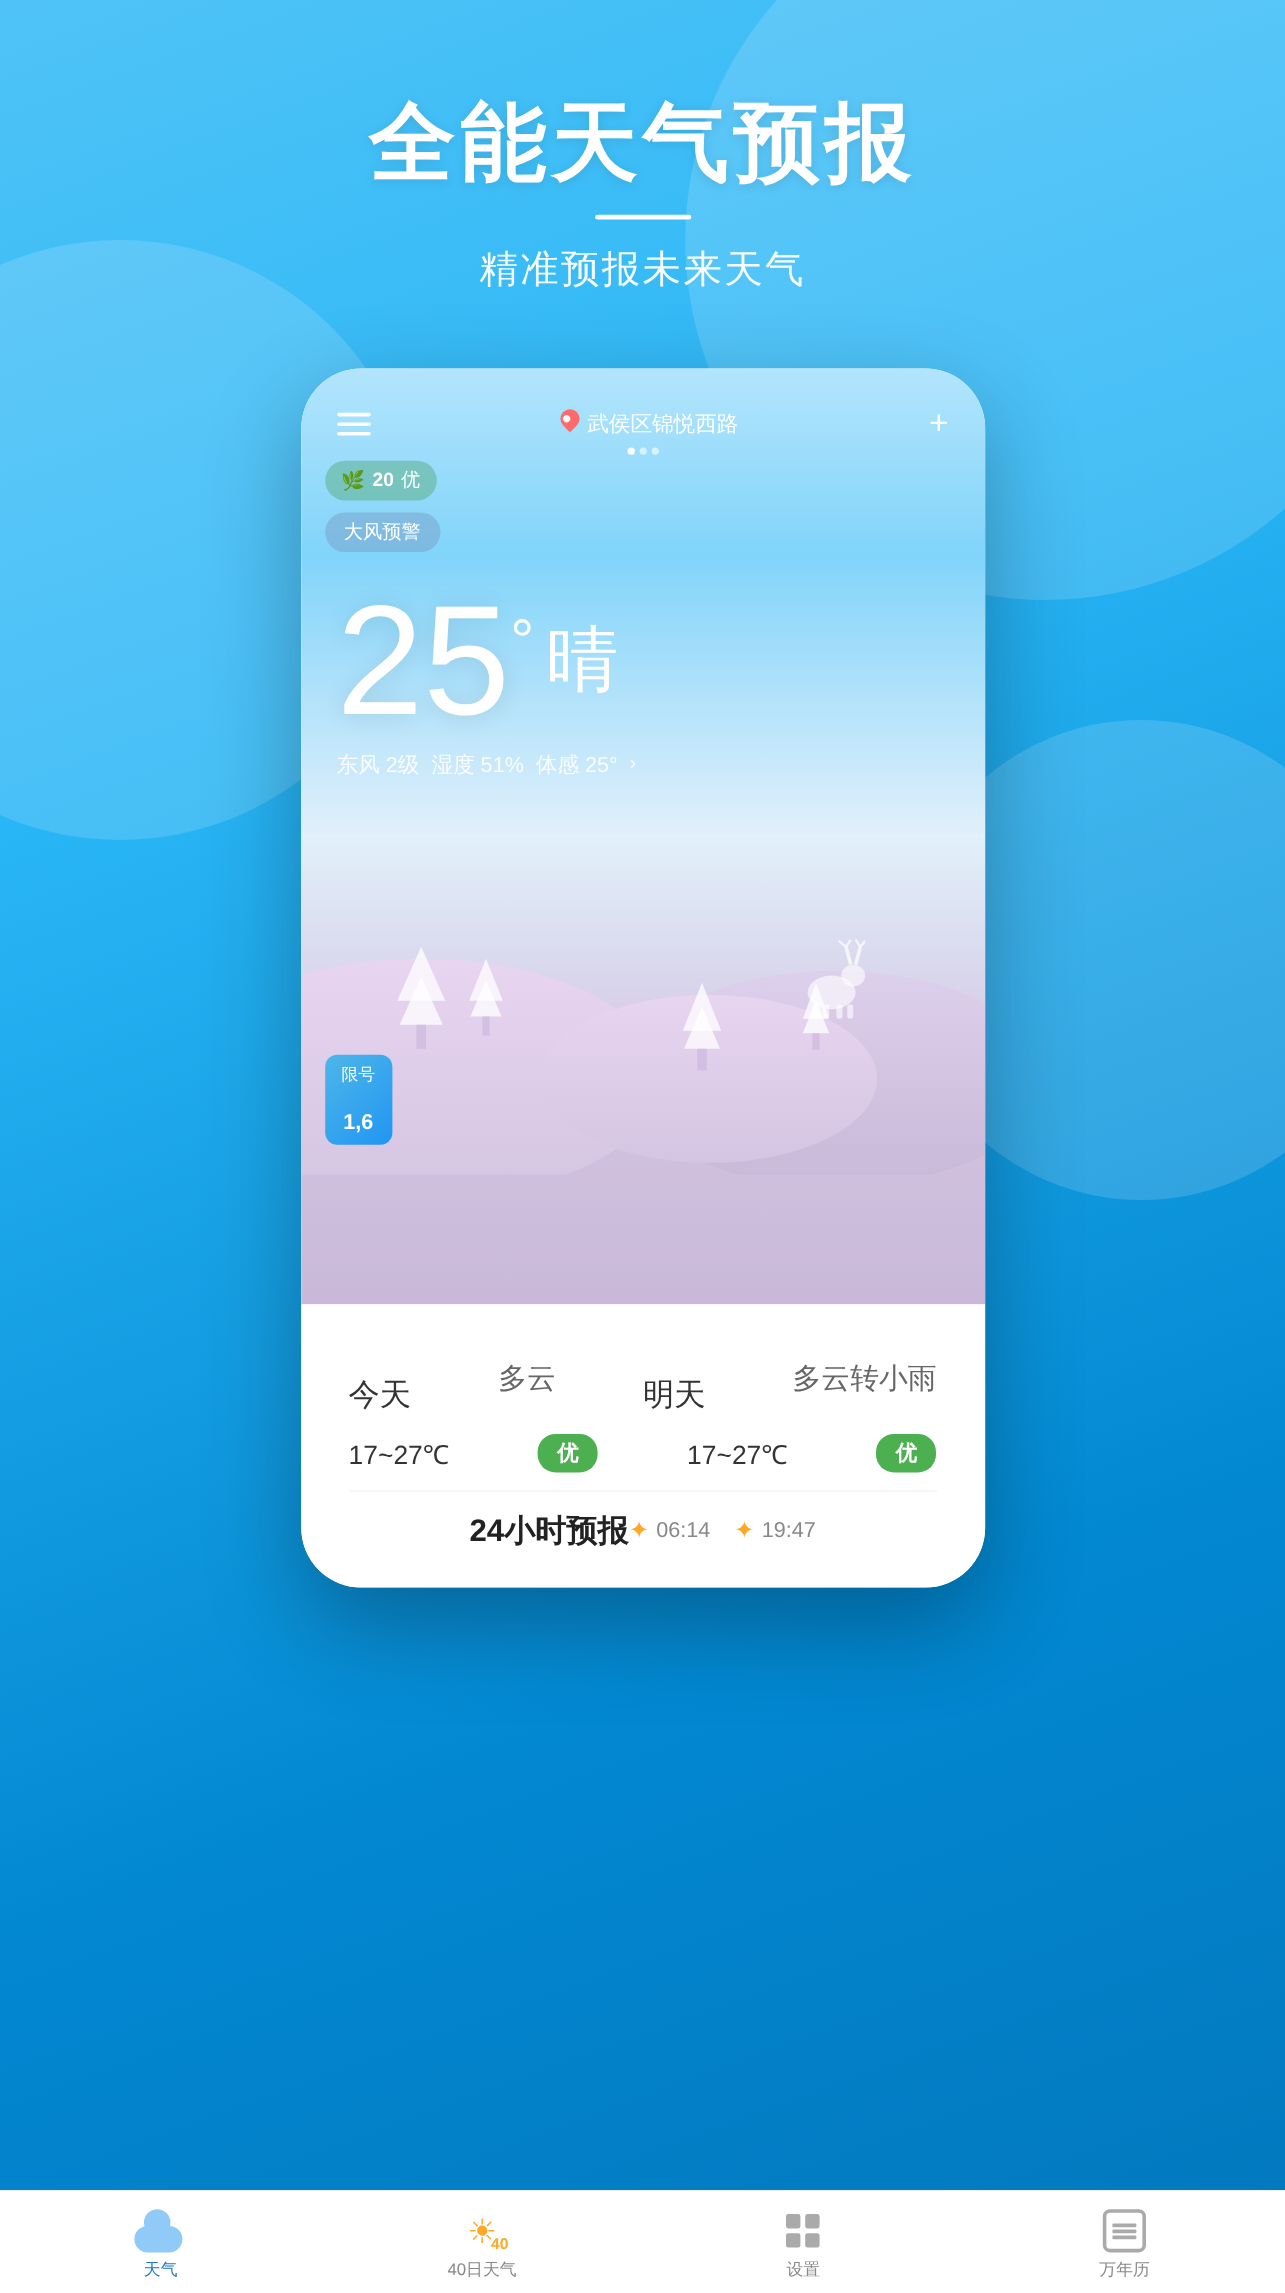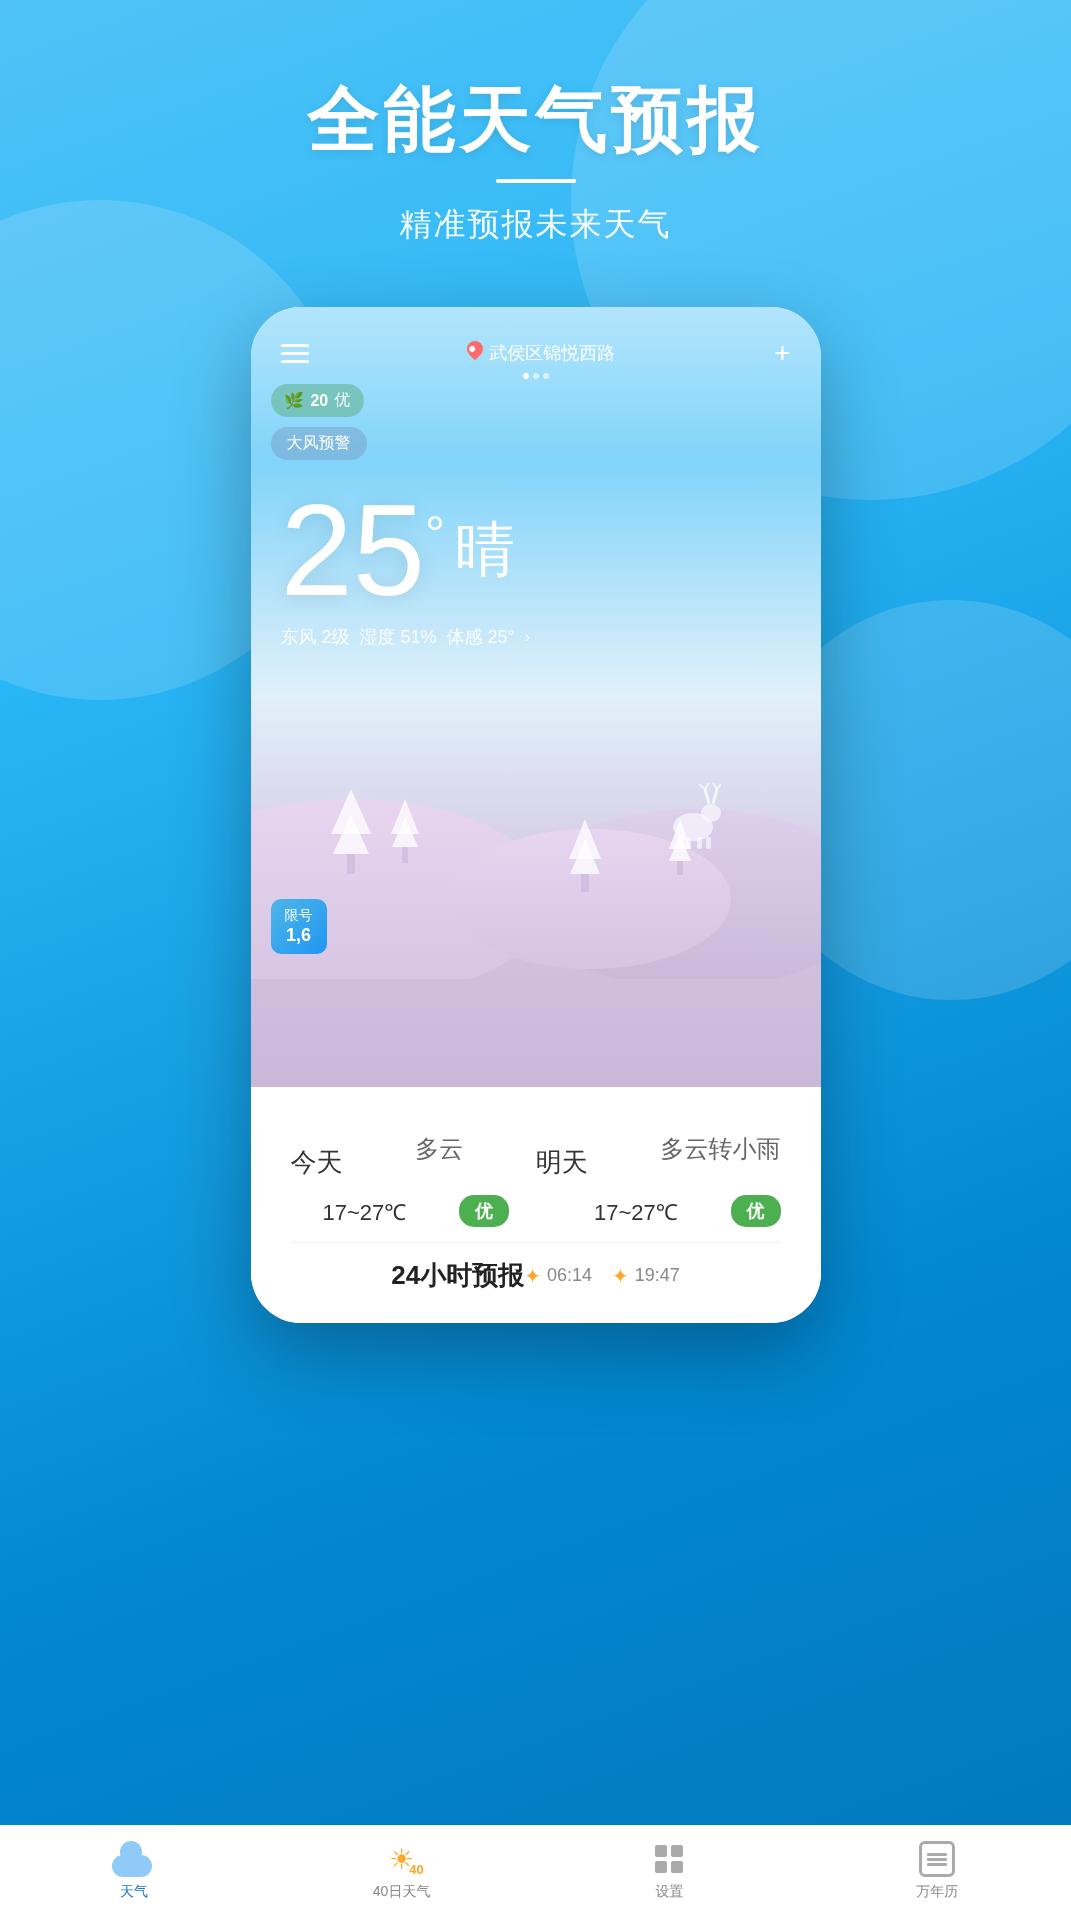--- a/index.html
+++ b/index.html
@@ -264,38 +264,38 @@
       bottom: 25px;
       left: 20px;
       z-index: 10;
       background: linear-gradient(135deg, #4db6e8, #2196F3);
       border-radius: 10px;
       padding: 8px 14px;
       text-align: center;
       color: #fff;
     }
     .plate-label { font-size: 14px; }
-    .plate-numbers { font-size: 18px; font-weight: 600; }
+    .plate-numbers { font-size: 18px; font-weight: 600; margin-top: 20px; }
 
     
     .bottom-card {
       background: #fff;
       padding: 30px 40px;
       position: relative;
       z-index: 2;
     }
     .forecast-row {
       display: flex;
       align-items: center;
       justify-content: space-between;
       margin-bottom: 15px;
     }
     .forecast-day { font-size: 26px; color: #333; font-weight: 500; margin-top: 28px; }
     .forecast-condition { font-size: 24px; color: #666; }
-    .forecast-temp { font-size: 22px; color: #333; margin-left: 32px; }
+    .forecast-temp { font-size: 22px; color: #333; }
     .quality-badge-green {
       background: #4CAF50;
       color: #fff;
       border-radius: 15px;
       padding: 4px 16px;
       font-size: 18px;
       font-weight: 600;
     }
     .divider-line {
       height: 1px;

